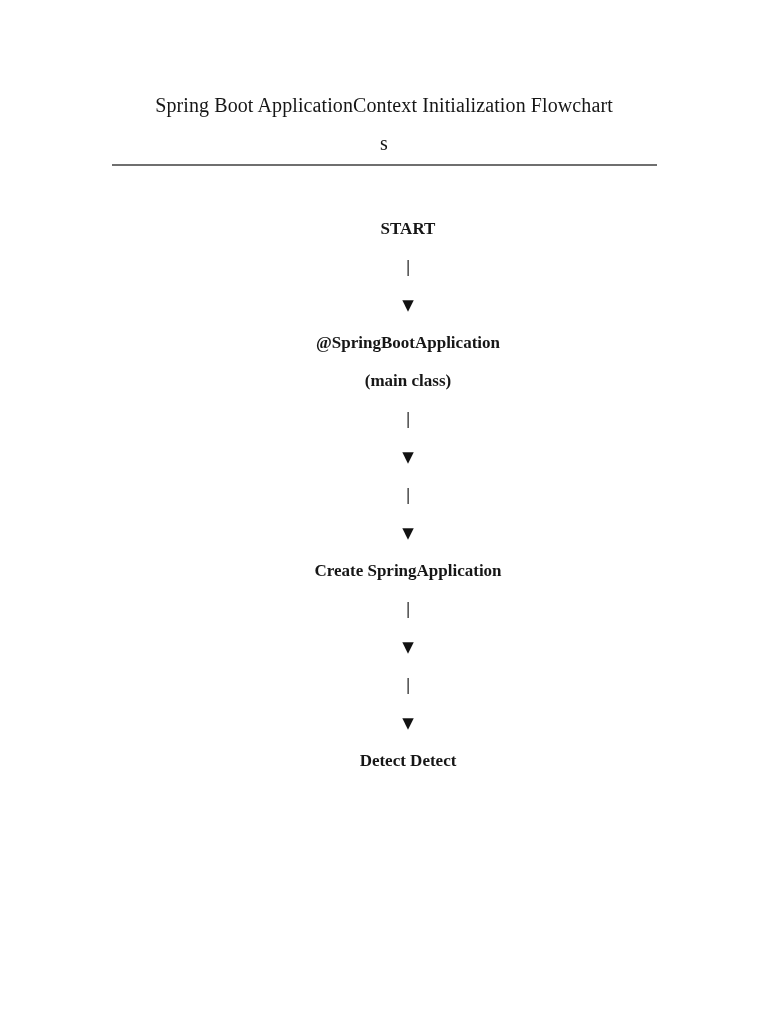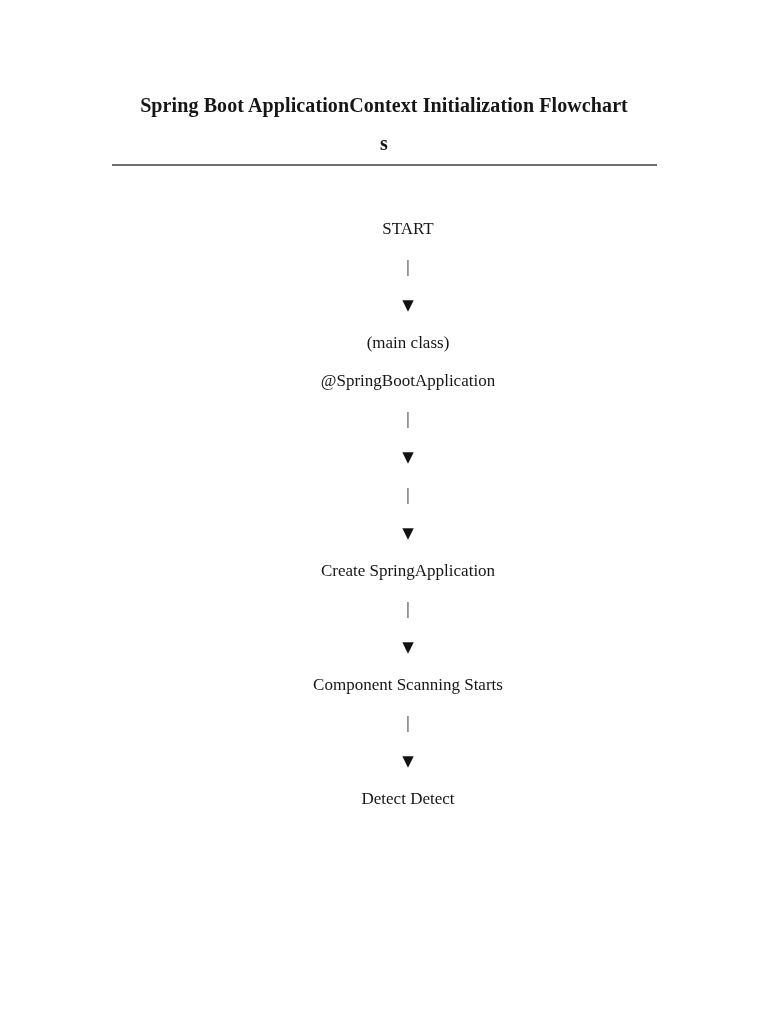--- a/index.html
+++ b/index.html
@@ -17,37 +17,37 @@
   .page {
     position: relative;
     width: 768px;
     height: 1024px;
     background: #ffffff;
   }
   .doc-title {
     margin: 86px 0 0 0;
     text-align: center;
     font-size: 20px;
-    font-weight: 700;
+    font-weight: 400;
     letter-spacing: 0.1px;
   }
   .title-line {
     display: block;
     line-height: 38px;
   }
   .title-rule {
     width: 545px;
     height: 0;
     border-top: 2px solid #6f6f6f;
     margin: 2px auto 0 auto;
   }
   .flow {
     margin-top: 44px;
     text-align: center;
-    font-weight: 400;
+    font-weight: 700;
     font-size: 17px;
     padding-left: 48px;
   }
   .flow-line {
     height: 38px;
     line-height: 38px;
     white-space: nowrap;
   }
   .flow-line.pipe {
     font-size: 17px;
@@ -67,28 +67,27 @@
     <span class="title-line">Spring Boot ApplicationContext Initialization Flowchart</span>
     <span class="title-line">s</span>
   </h1>
 
   <div class="title-rule"></div>
 
   <div class="flow">
     <div class="flow-line step">START</div>
     <div class="flow-line pipe">|</div>
     <div class="flow-line arrow">▼</div>
+    <div class="flow-line step">@SpringBootApplication</div>
     <div class="flow-line step">(main class)</div>
-    <div class="flow-line step">@SpringBootApplication</div>
     <div class="flow-line pipe">|</div>
     <div class="flow-line arrow">▼</div>
     <div class="flow-line pipe">|</div>
     <div class="flow-line arrow">▼</div>
     <div class="flow-line step">Create SpringApplication</div>
     <div class="flow-line pipe">|</div>
     <div class="flow-line arrow">▼</div>
-    <div class="flow-line step">Component Scanning Starts</div>
     <div class="flow-line pipe">|</div>
     <div class="flow-line arrow">▼</div>
     <div class="flow-line step">Detect Detect</div>
   </div>
 
 </div>
 
 </body></html>

